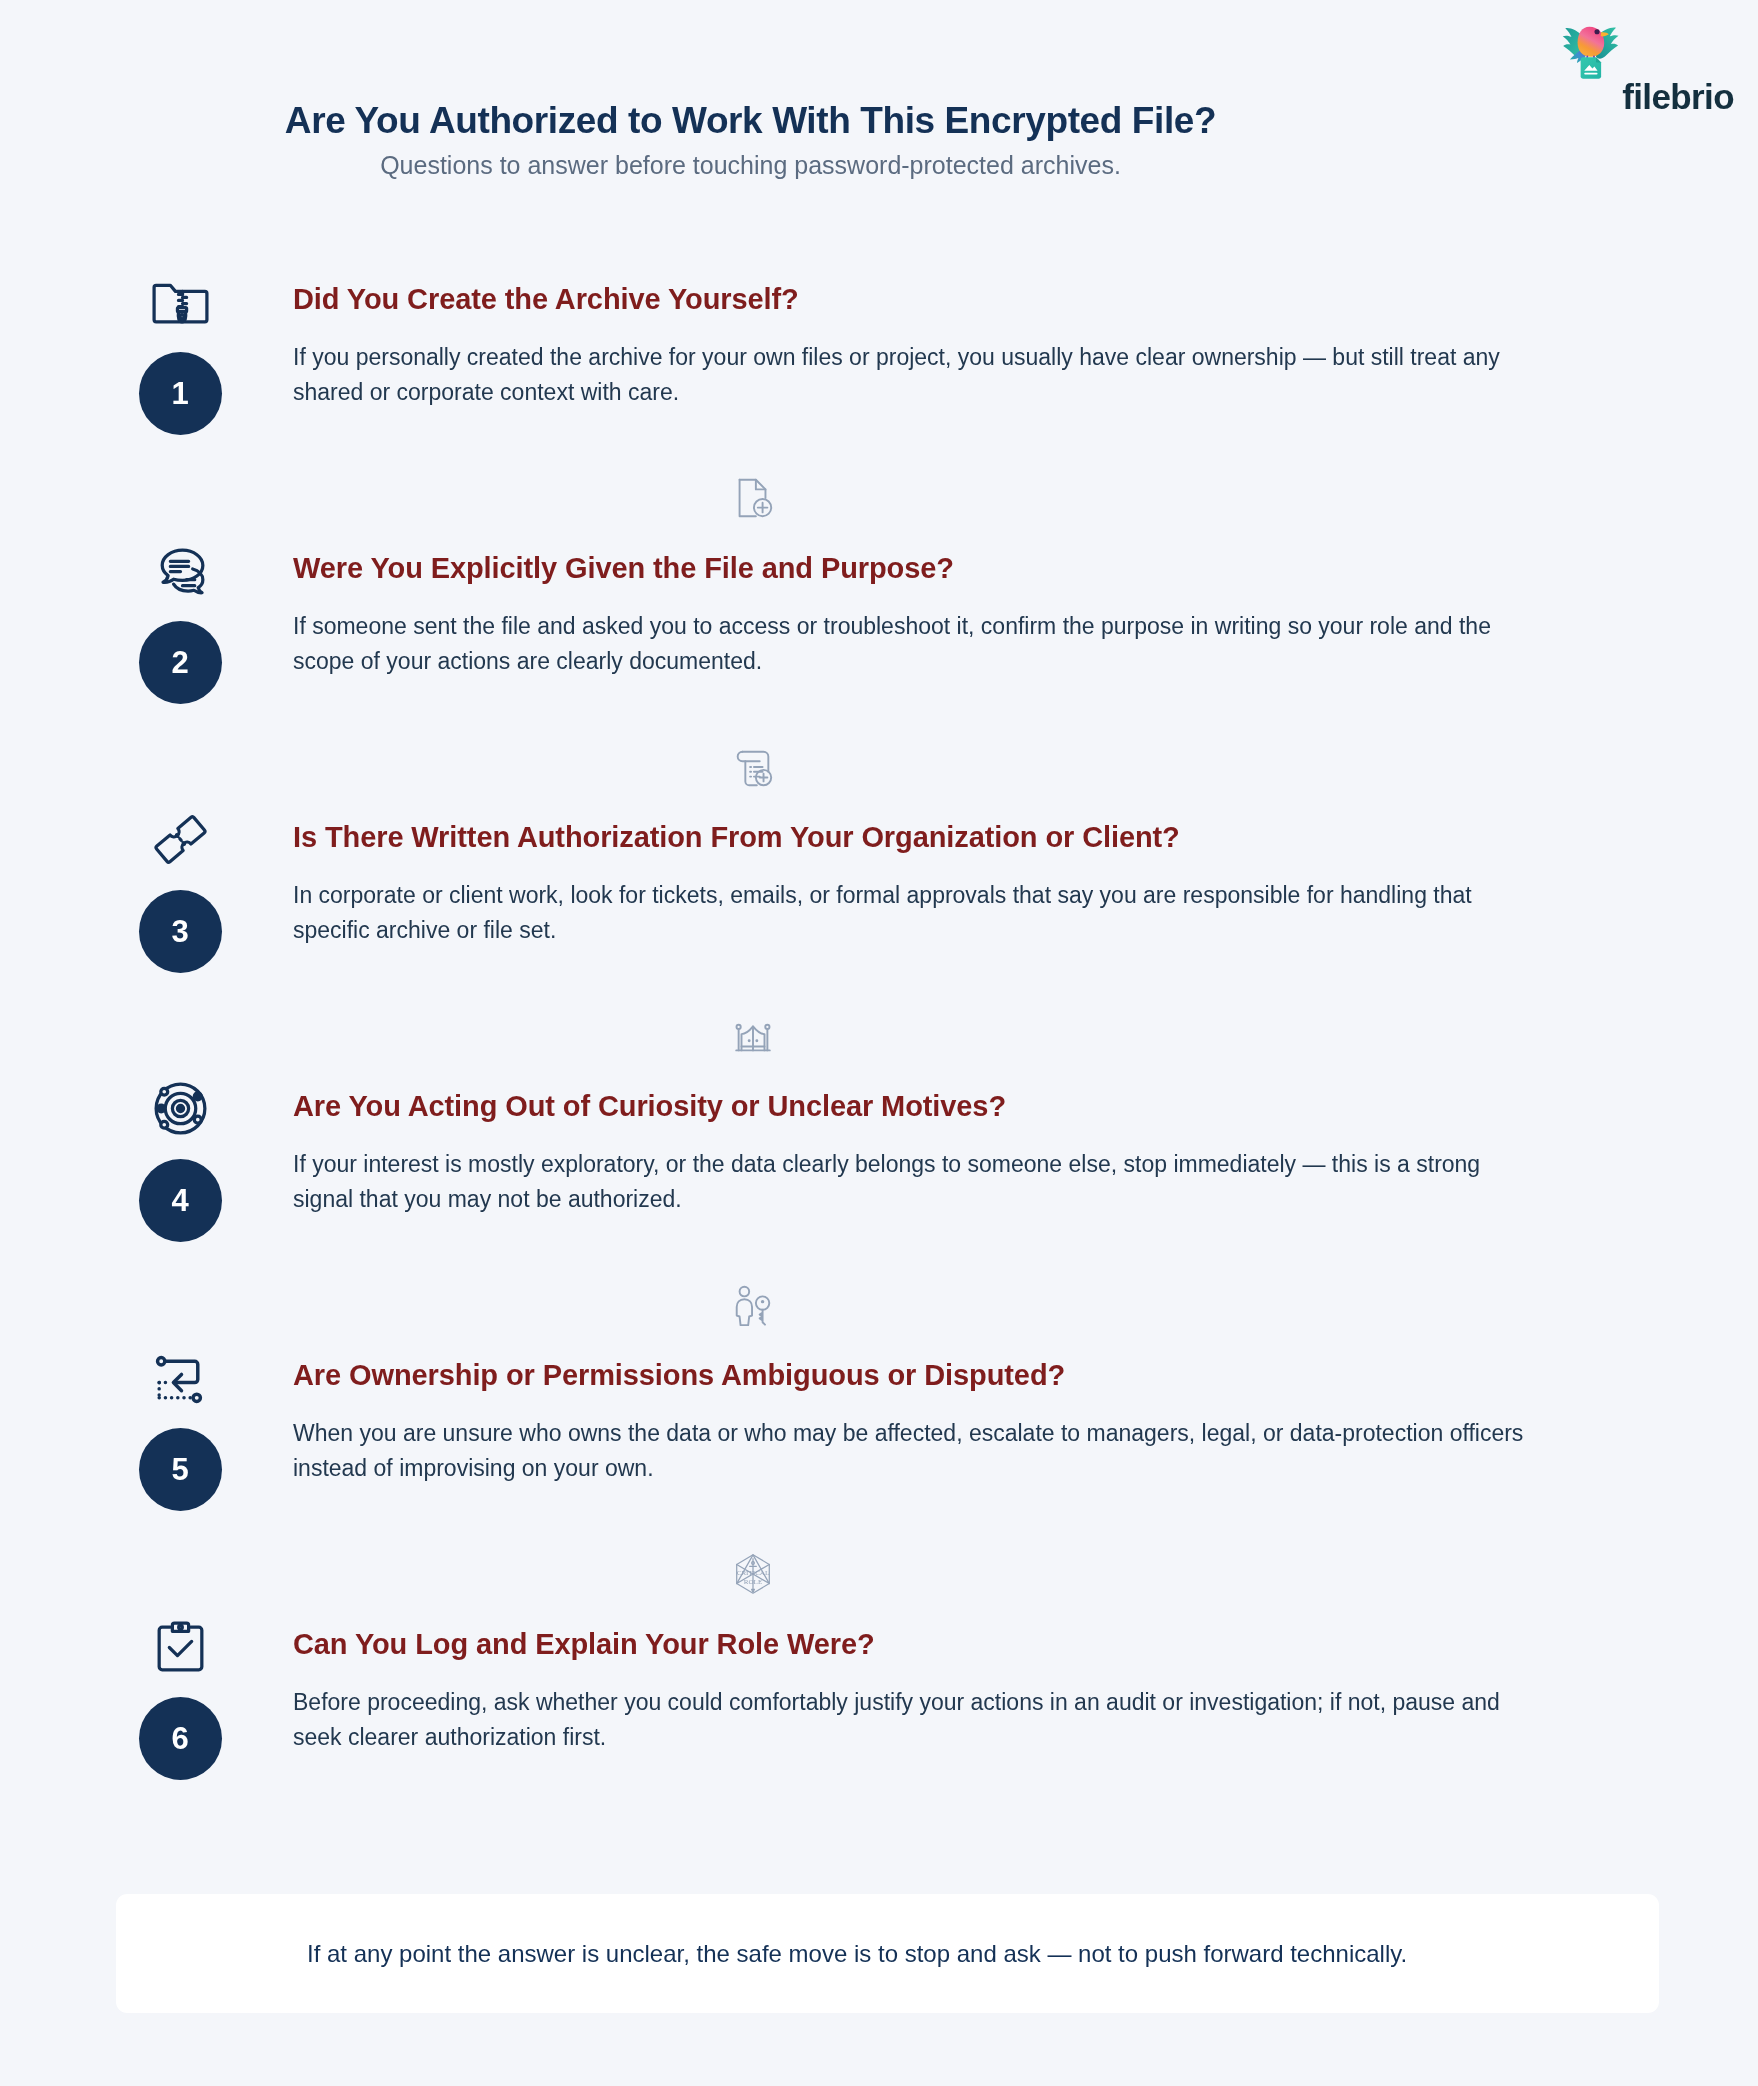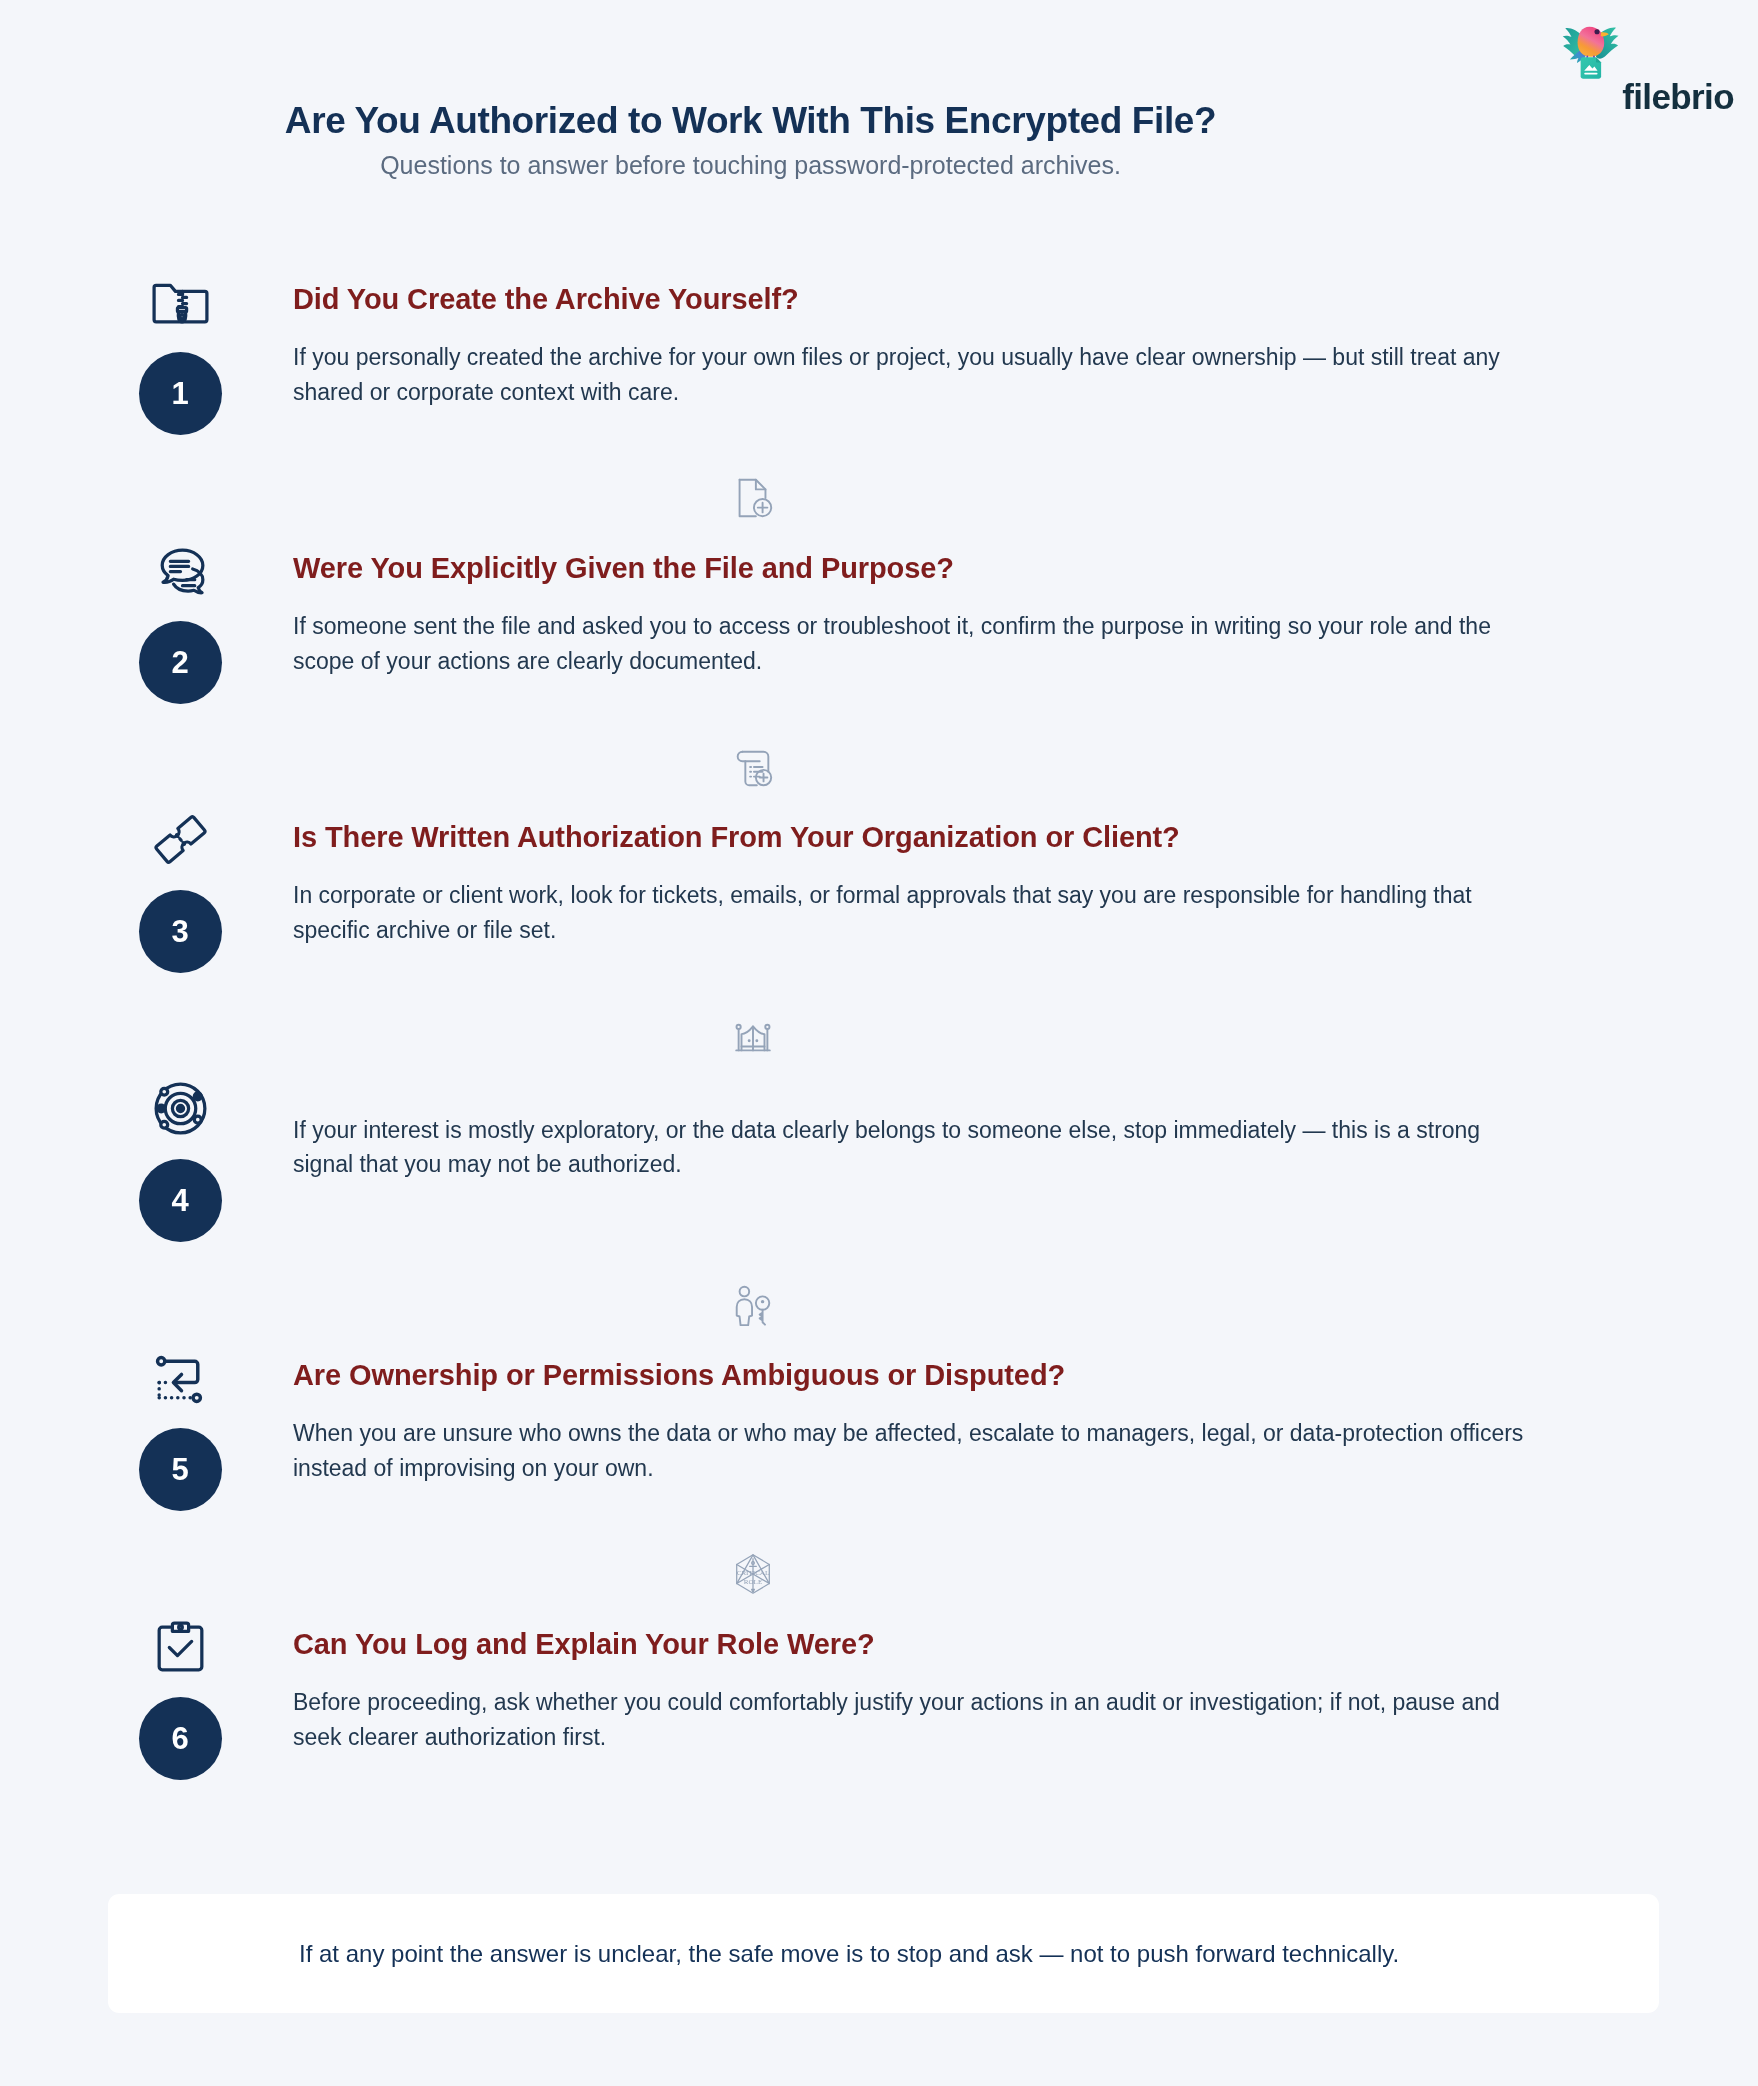--- a/index.html
+++ b/index.html
@@ -135,21 +135,21 @@
     display: flex;
     align-items: center;
     justify-content: center;
     padding-right: 254px;
   }
   .divider svg { display: block; }
 
   
   .footer-card {
     position: absolute;
-    left: 108px;
+    left: 116px;
     right: 100px;
     top: 1894px;
     height: 119px;
     background: #ffffff;
     border-radius: 11.3px;
     display: flex;
     align-items: center;
     justify-content: flex-start;
     padding-left: 191px;
   }
@@ -332,20 +332,21 @@
             <circle cx="16" cy="15.5" r="3.4" fill="#f4f6fa"></circle>
             <circle cx="49" cy="20" r="3.4" fill="#143156"></circle>
             <circle cx="13" cy="32" r="3.4" fill="#143156"></circle>
             <circle cx="49" cy="43" r="3.4" fill="#f4f6fa"></circle>
             <circle cx="16" cy="48" r="3.4" fill="#f4f6fa"></circle>
           </svg>
         </span>
         <span class="badge">4</span>
       </div>
       <div class="body">
+        <div class="item-title">Are You Acting Out of Curiosity or Unclear Motives?</div>
         <div class="item-desc">If your interest is mostly exploratory, or the data clearly belongs to someone else, stop immediately — this is a strong signal that you may not be authorized.</div>
       </div>
     </div>
 
     <div class="divider">
       <span>
         <svg width="46" height="46" viewBox="0 0 48 48" fill="none" stroke="#94a3b8" stroke-width="2" stroke-linecap="round" stroke-linejoin="round">
           <circle cx="15" cy="10" r="5"></circle>
           <path d="M15 18 c-5 0-8 3.5-8 8 v9 l3 1 1 9 h8 l1-9 3-1 v-9 c0-4.5-3-8-8-8z"></path>
           <circle cx="34" cy="22" r="7"></circle>

